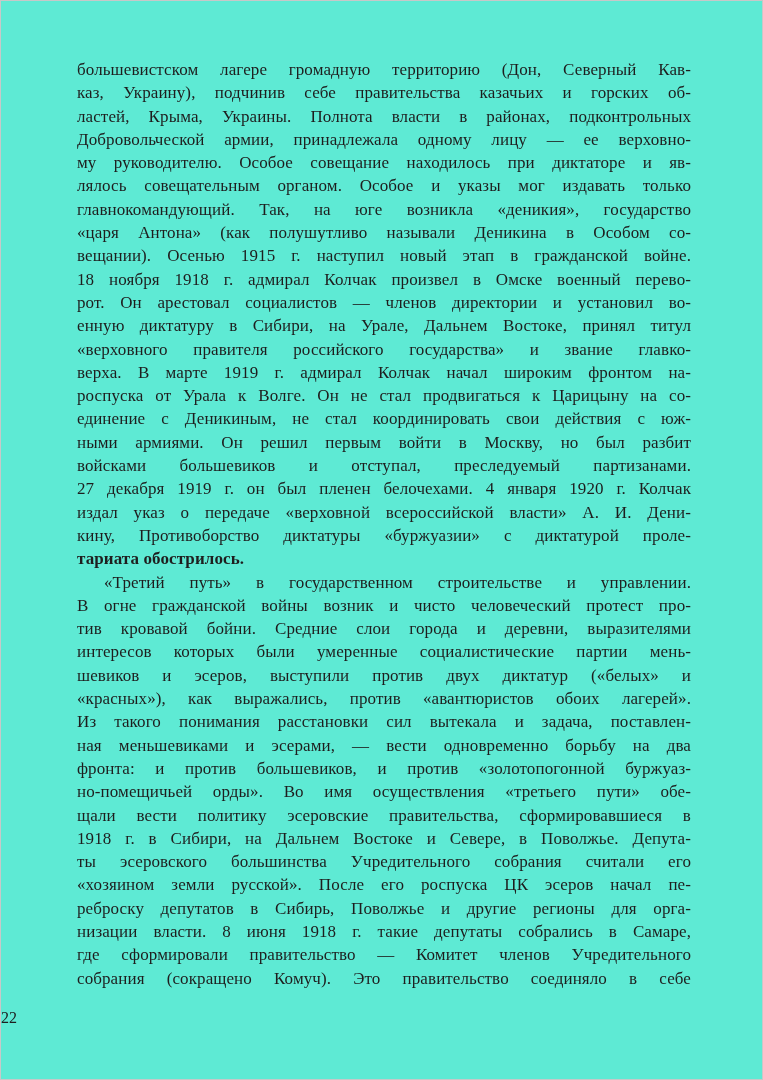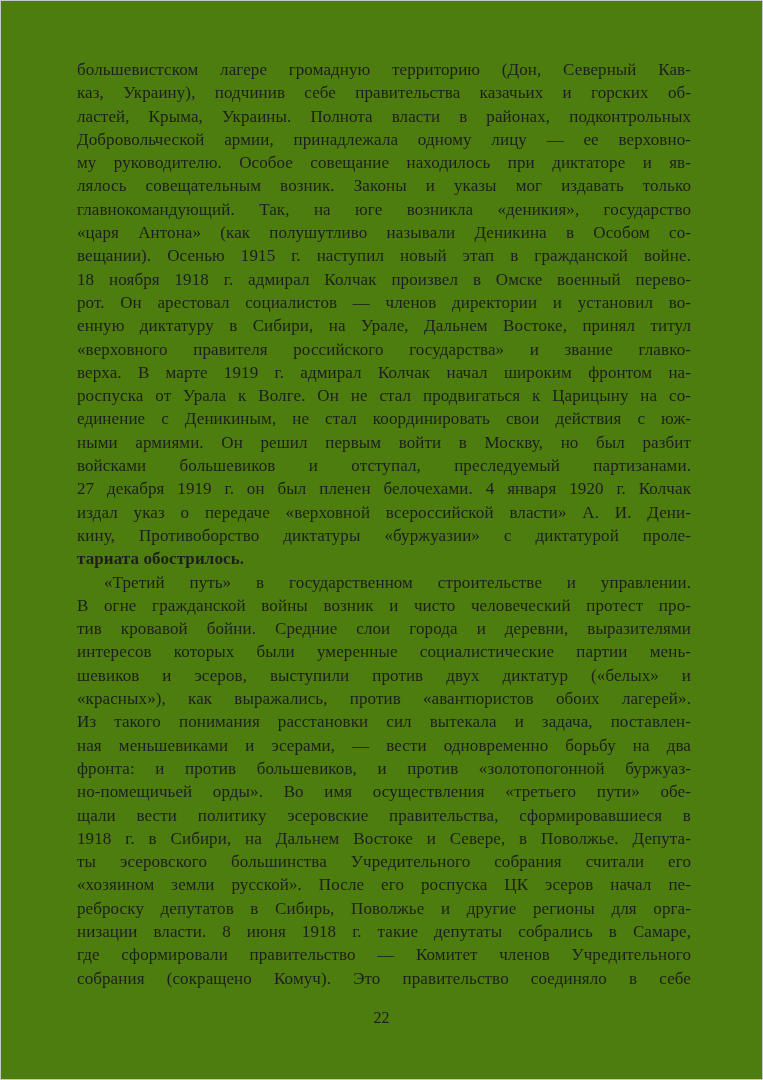--- a/index.html
+++ b/index.html
@@ -4,21 +4,21 @@
 <style>
   html, body {
     margin: 0;
     padding: 0;
     background: #ffffff;
   }
   .page {
     position: relative;
     width: 763px;
     height: 1080px;
-    background: #4d7c0f;
+    background: #5eead4;
     border: 1px solid #c8c8c8;
     box-sizing: border-box;
     font-family: "Liberation Serif", "DejaVu Serif", serif;
     color: #1e1e1e;
     overflow: hidden;
   }
   .text-block {
     position: absolute;
     left: 76px;
     top: 57px;
@@ -42,37 +42,37 @@
     -moz-text-align-last: left;
   }
   .line.indent {
     text-indent: 27px;
   }
   .page-number {
     position: absolute;
     top: 1008px;
     left: 0;
     width: 100%;
-    text-align: center;
+    text-align: left;
     font-size: 16px;
     color: #1e1e1e;
   }
 </style>
 </head>
 <body>
 
 <div class="page">
   <div class="text-block">
     <div class="paragraph">
         <div class="line">большевистском лагере громадную территорию (Дон, Северный Кав-</div>
         <div class="line">каз, Украину), подчинив себе правительства казачьих и горских об-</div>
         <div class="line">ластей, Крыма, Украины. Полнота власти в районах, подконтрольных</div>
         <div class="line">Добровольческой армии, принадлежала одному лицу — ее верховно-</div>
         <div class="line">му руководителю. Особое совещание находилось при диктаторе и яв-</div>
-        <div class="line">лялось совещательным возник. Законы и указы мог издавать только</div>
+        <div class="line">лялось совещательным органом. Особое и указы мог издавать только</div>
         <div class="line">главнокомандующий. Так, на юге возникла «деникия», государство</div>
         <div class="line">«царя Антона» (как полушутливо называли Деникина в Особом со-</div>
         <div class="line">вещании). Осенью 1915 г. наступил новый этап в гражданской войне.</div>
         <div class="line">18 ноября 1918 г. адмирал Колчак произвел в Омске военный перево-</div>
         <div class="line">рот. Он арестовал социалистов — членов директории и установил во-</div>
         <div class="line">енную диктатуру в Сибири, на Урале, Дальнем Востоке, принял титул</div>
         <div class="line">«верховного правителя российского государства» и звание главко-</div>
         <div class="line">верха. В марте 1919 г. адмирал Колчак начал широким фронтом на-</div>
         <div class="line">роспуска от Урала к Волге. Он не стал продвигаться к Царицыну на со-</div>
         <div class="line">единение с Деникиным, не стал координировать свои действия с юж-</div>

